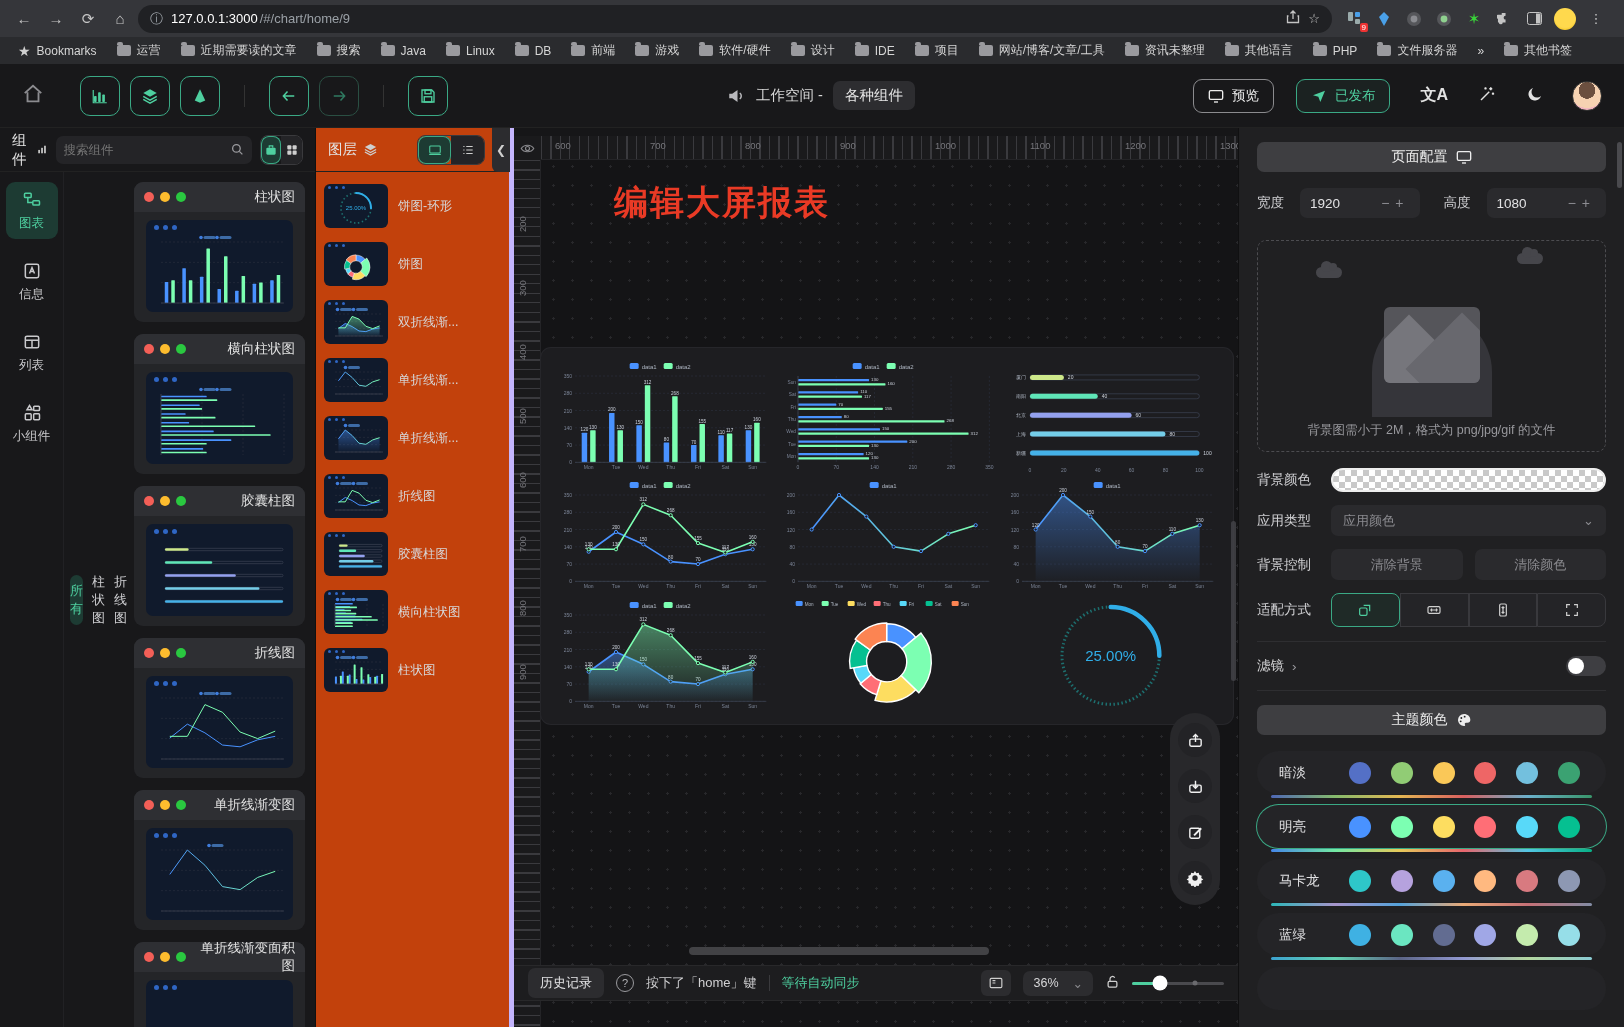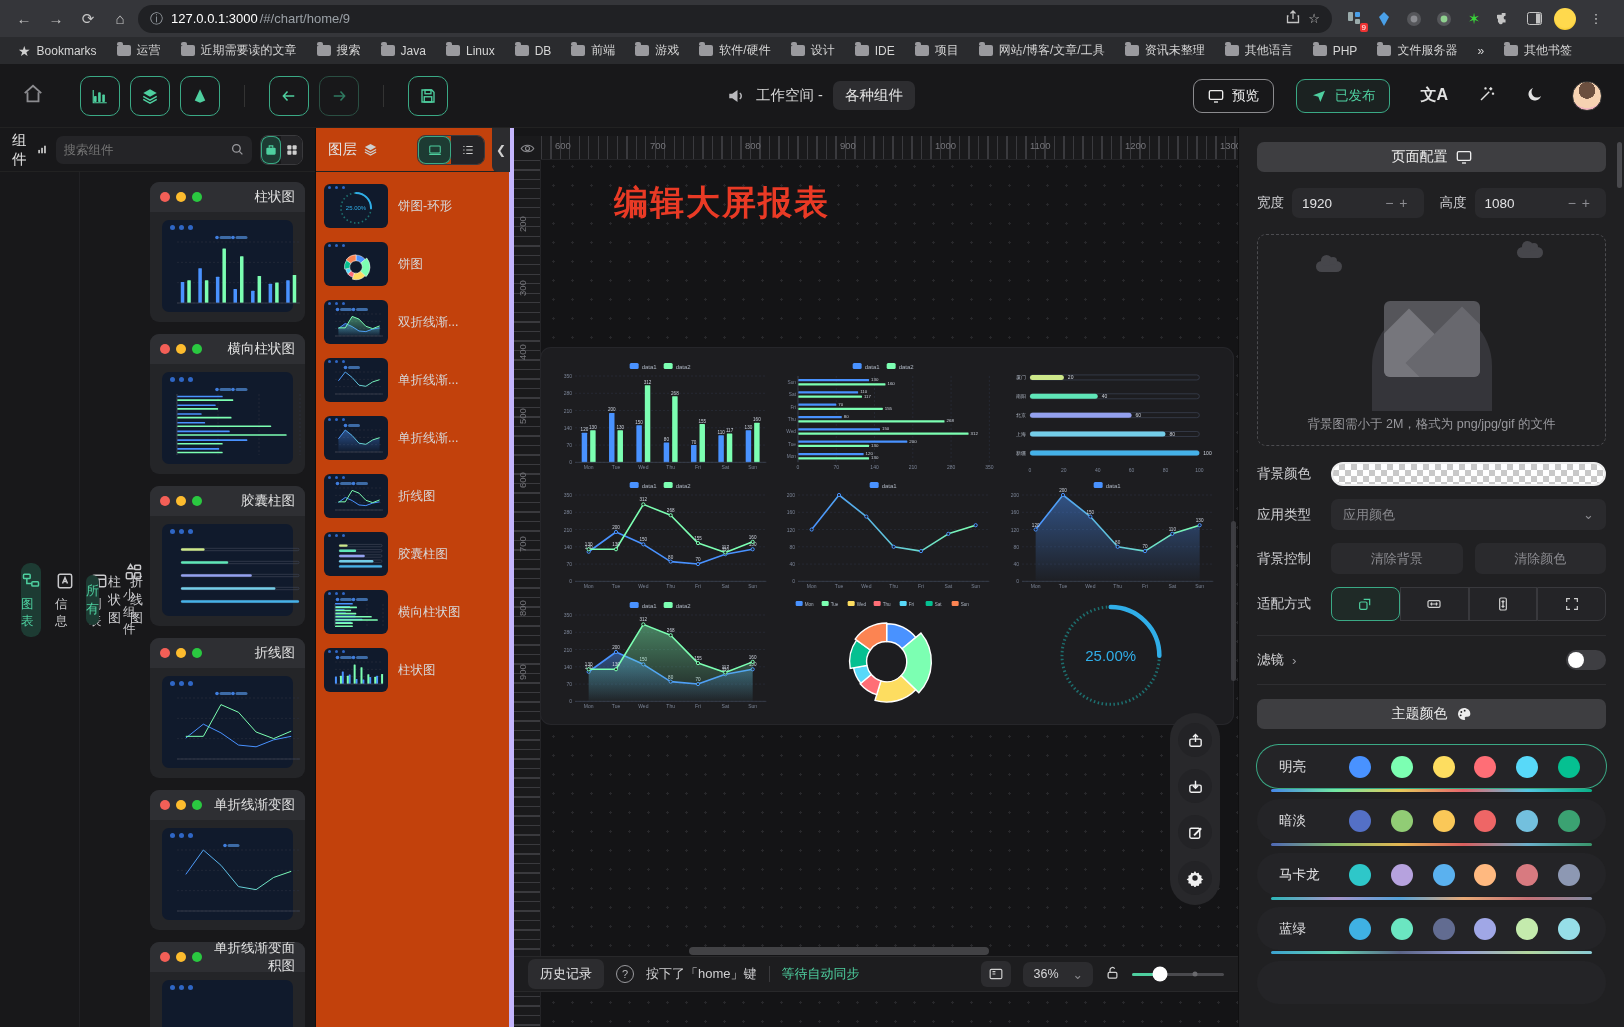--- a/index.html
+++ b/index.html
@@ -49,21 +49,21 @@
   .main { flex:1; display:flex; min-height:0; }
   .col-left { width:316px; background:#18181a; border-right:1px solid #101011; display:flex; flex-direction:column; }
   .panelhead { height:44px; display:flex; align-items:center; padding:0 12px; gap:8px; border-bottom:1px solid #222; flex:none; }
   .panel-title { color:#e3e3e3; font-size:14.5px; display:flex; gap:6px; align-items:center; }
   .searchbox { flex:1; height:28px; background:#242427; border-radius:7px; display:flex; align-items:center; padding:0 8px; gap:6px; }
   .searchbox input { flex:1; min-width:0; background:transparent; border:0; outline:0; color:#bef264; font-size:12.5px; font-family:inherit; }
   .toggle2 { display:flex; border:1px solid #3a3a3d; border-radius:8px; overflow:hidden; }
   .tg { width:33px; height:28px; display:flex; align-items:center; justify-content:center; color:#cfcfcf; background:#242427; }
   .tg.on { background:#1d3b33; color:#4ecf9f; box-shadow:inset 0 0 0 1px #3aa985; border-radius:8px; }
   .left-body { flex:1; display:flex; min-height:0; }
-  .navstrip { width:64px; padding:10px 5px; display:flex; flex-direction:row; gap:14px; align-items:center; border-right:1px solid #212124;margin-left:16px; }
+  .navstrip { width:64px; padding:10px 5px; display:flex; flex-direction:column; gap:14px; align-items:center; border-right:1px solid #212124; }
   .navitem { width:52px; padding:8px 0 7px; border-radius:9px; display:flex; flex-direction:column; align-items:center; gap:5px; color:#c9c9cc; font-size:12.5px; }
   .navitem.on { background:#1d3b33; color:#4ecf9f; }
   .catstrip { width:64px; padding:12px 6px; display:flex; flex-direction:row; gap:9px; align-items:center; }
   .cat { width:52px; text-align:center; padding:7px 0; font-size:13px; color:#cfcfd2; border-radius:7px; }
   .cat.on { background:#1d3b33; color:#4ecf9f; }
   .cards { flex:1; padding:10px 10px 0 6px; display:flex; flex-direction:column; gap:12px; overflow:hidden; }
   .card { background:#242528; border-radius:9px; overflow:hidden; flex:none; }
   .card-h { height:30px; background:#2e2f33; display:flex; align-items:center; padding:0 10px; gap:6px; }
   .dot { width:10px; height:10px; border-radius:50%; }
   .dot.r{background:#f35f57}.dot.y{background:#fdbc2e}.dot.g{background:#2ac840}
@@ -91,37 +91,37 @@
   .vruler { position:absolute; top:24px; left:0; width:27px; bottom:0; background:#1a1a1c; border-right:1px solid #242427;
     background-image:repeating-linear-gradient(180deg,#3a3a3e 0 1px,transparent 1px 9.5px); background-size:7px 100%; background-position:20px 0; display:flex; flex-direction:column; padding-top:8px; }
   .vruler span { height:64px; flex:none; color:#77777c; font-size:9.5px; writing-mode:vertical-rl; transform:rotate(180deg); margin-left:3px; }
   .canvas-title { position:absolute; left:100px; top:44px; color:#e93a25; font-size:34px; font-weight:bold; letter-spacing:2px; }
   .board { position:absolute; left:27px; top:212px; width:692px; height:376px; background:#1d1d20; border-radius:10px; box-shadow:0 0 0 1px #26262a; padding:10px 12px; display:grid; grid-template-columns:1fr 1fr 1fr; grid-template-rows:1fr 1fr 1fr; gap:2px; }
   .cell { position:relative; overflow:hidden; }
   .floatpill { position:absolute; right:18px; top:577px; width:50px; background:#28282b; border-radius:26px; padding:10px 0; display:flex; flex-direction:column; gap:12px; align-items:center; z-index:4; }
   .fbtn { width:34px; height:34px; border-radius:50%; display:flex; align-items:center; justify-content:center; color:#f0f0f0; background:#232326; }
   .hscroll { position:absolute; left:175px; bottom:72px; width:300px; height:8px; border-radius:4px; background:#4a4a4e; opacity:.85; }
   .vscroll { position:absolute; right:2px; top:385px; width:5px; height:160px; border-radius:3px; background:#45454a; opacity:.8; }
-  .statusbar { position:absolute; left:0; right:0; bottom:35px; height:36px; background:#1d1d1f; border-top:1px solid #28282a; border-bottom:1px solid #28282a; display:flex; align-items:center; padding:0 14px; gap:12px; font-size:13px; color:#d0d0d2; }
+  .statusbar { position:absolute; left:0; right:0; bottom:26px; height:36px; background:#1d1d1f; border-top:1px solid #28282a; border-bottom:1px solid #28282a; display:flex; align-items:center; padding:0 14px; gap:12px; font-size:13px; color:#d0d0d2; }
   .hist-btn { background:#2c2c2f; border-radius:7px; padding:6px 12px; color:#e4e4e6; }
   .qmark { width:18px; height:18px; border:1.4px solid #9a9a9e; border-radius:50%; display:flex; align-items:center; justify-content:center; font-size:11px; color:#b5b5b8; }
   .sb-sep { width:1px; height:16px; background:#3a3a3d; }
   .sync { color:#4ecf9f; }
   .sb-spacer { flex:1; }
   .panelbtn { width:30px; height:26px; background:#2c2c2f; border-radius:6px; display:flex; align-items:center; justify-content:center; color:#cfcfcf; }
   .zoomsel { background:#2c2c2f; border-radius:7px; padding:5px 10px; display:flex; gap:14px; align-items:center; color:#d6d6d8; font-size:12.5px; }
   .slider { width:92px; height:3px; background:#4a4a4e; border-radius:2px; position:relative; }
   .slider .fill { position:absolute; left:0; top:0; bottom:0; width:30%; background:#4ecf9f; border-radius:2px; }
   .slider .knob { position:absolute; left:30%; top:50%; transform:translate(-50%,-50%); width:15px; height:15px; background:#fff; border-radius:50%; }
   .slider .stop { position:absolute; left:68%; top:50%; transform:translate(-50%,-50%); width:5px; height:5px; background:#6a6a6e; border-radius:50%; }
 
   
   .col-right { width:386px; background:#202022; border-left:1px solid #101011; padding:14px 18px 0; overflow:hidden; position:relative; }
   .sec-head { height:30px; background:#3e3e41; border-radius:7px; display:flex; align-items:center; justify-content:center; gap:8px; color:#ededed; font-size:14px; margin-bottom:16px; }
-  .dim-row { display:flex; align-items:center; gap:8px; margin-bottom:16px; }
+  .dim-row { display:flex; align-items:center; gap:16px; margin-bottom:22px; }
   .dim-label { color:#cfcfd2; font-size:13.5px; flex:none; }
   .numinput { flex:1; height:30px; background:#2a2a2d; border-radius:7px; display:flex; align-items:center; padding:0 10px; color:#e2e2e4; font-size:13.5px; gap:6px; }
   .numinput .v { flex:1; }
   .stepper { color:#8d8d92; font-size:14px; letter-spacing:6px; }
   .upload { border:1px dashed #4c4c50; border-radius:9px; height:212px; position:relative; margin-bottom:16px; overflow:hidden; }
   .arch { position:absolute; left:50%; transform:translateX(-50%); bottom:34px; width:120px; height:105px; background:#35353a; border-radius:60px 60px 0 0; }
   .cloud { position:absolute; width:26px; height:11px; background:#46464b; border-radius:8px; }
   .cloud:before { content:""; position:absolute; left:5px; top:-6px; width:11px; height:11px; background:#46464b; border-radius:50%; }
   .cloud:after { content:""; position:absolute; left:13px; top:-4px; width:8px; height:8px; background:#46464b; border-radius:50%; }
   .imgph { position:absolute; left:50%; top:66px; transform:translateX(-50%); width:96px; height:76px; background:#55555a; border-radius:6px; overflow:hidden; }
@@ -1558,47 +1558,47 @@
         <span>主题颜色</span>
         <svg width="16" height="16" viewBox="0 0 24 24" fill="#ededed">
             <path d="M12 3 a9 9 0 1 0 0 18 c1.8 0 2.2-1.2 1.4-2.3 -.8-1.1 0-2.7 1.6-2.7 H17 a4.5 4.5 0 0 0 4.5-4.5 C21.5 6.5 17 3 12 3 Z"></path>
             <circle cx="8" cy="9" r="1.4" fill="#202022"></circle>
             <circle cx="13" cy="7" r="1.4" fill="#202022"></circle>
             <circle cx="7" cy="14" r="1.4" fill="#202022"></circle>
           </svg>
       </div>
       <div class="themes">
 
+          <div class="themerow">
+            <span class="themename">暗淡</span>
+            <span class="tdots">
+              <i style="background: rgb(84, 112, 198);"></i>
+              <i style="background: rgb(145, 204, 117);"></i>
+              <i style="background: rgb(250, 200, 88);"></i>
+              <i style="background: rgb(238, 102, 102);"></i>
+              <i style="background: rgb(115, 192, 222);"></i>
+              <i style="background: rgb(59, 162, 114);"></i>
+            </span>
+            <span class="tgrad" style="background: linear-gradient(90deg, rgb(84, 112, 198), rgb(145, 204, 117), rgb(250, 200, 88), rgb(238, 102, 102), rgb(115, 192, 222), rgb(59, 162, 114));"></span>
+          </div>
+
           <div class="themerow active">
             <span class="themename">明亮</span>
             <span class="tdots">
               <i style="background: rgb(73, 146, 255);"></i>
               <i style="background: rgb(124, 255, 178);"></i>
               <i style="background: rgb(253, 221, 96);"></i>
               <i style="background: rgb(255, 110, 118);"></i>
               <i style="background: rgb(88, 217, 249);"></i>
               <i style="background: rgb(5, 192, 145);"></i>
             </span>
             <span class="tgrad" style="background: linear-gradient(90deg, rgb(73, 146, 255), rgb(124, 255, 178), rgb(253, 221, 96), rgb(255, 110, 118), rgb(88, 217, 249), rgb(5, 192, 145));"></span>
           </div>
 
           <div class="themerow">
-            <span class="themename">暗淡</span>
-            <span class="tdots">
-              <i style="background: rgb(84, 112, 198);"></i>
-              <i style="background: rgb(145, 204, 117);"></i>
-              <i style="background: rgb(250, 200, 88);"></i>
-              <i style="background: rgb(238, 102, 102);"></i>
-              <i style="background: rgb(115, 192, 222);"></i>
-              <i style="background: rgb(59, 162, 114);"></i>
-            </span>
-            <span class="tgrad" style="background: linear-gradient(90deg, rgb(84, 112, 198), rgb(145, 204, 117), rgb(250, 200, 88), rgb(238, 102, 102), rgb(115, 192, 222), rgb(59, 162, 114));"></span>
-          </div>
-
-          <div class="themerow">
             <span class="themename">马卡龙</span>
             <span class="tdots">
               <i style="background: rgb(46, 199, 201);"></i>
               <i style="background: rgb(182, 162, 222);"></i>
               <i style="background: rgb(90, 177, 239);"></i>
               <i style="background: rgb(255, 185, 128);"></i>
               <i style="background: rgb(216, 122, 128);"></i>
               <i style="background: rgb(141, 152, 179);"></i>
             </span>
             <span class="tgrad" style="background: linear-gradient(90deg, rgb(46, 199, 201), rgb(182, 162, 222), rgb(90, 177, 239), rgb(255, 185, 128), rgb(216, 122, 128), rgb(141, 152, 179));"></span>

